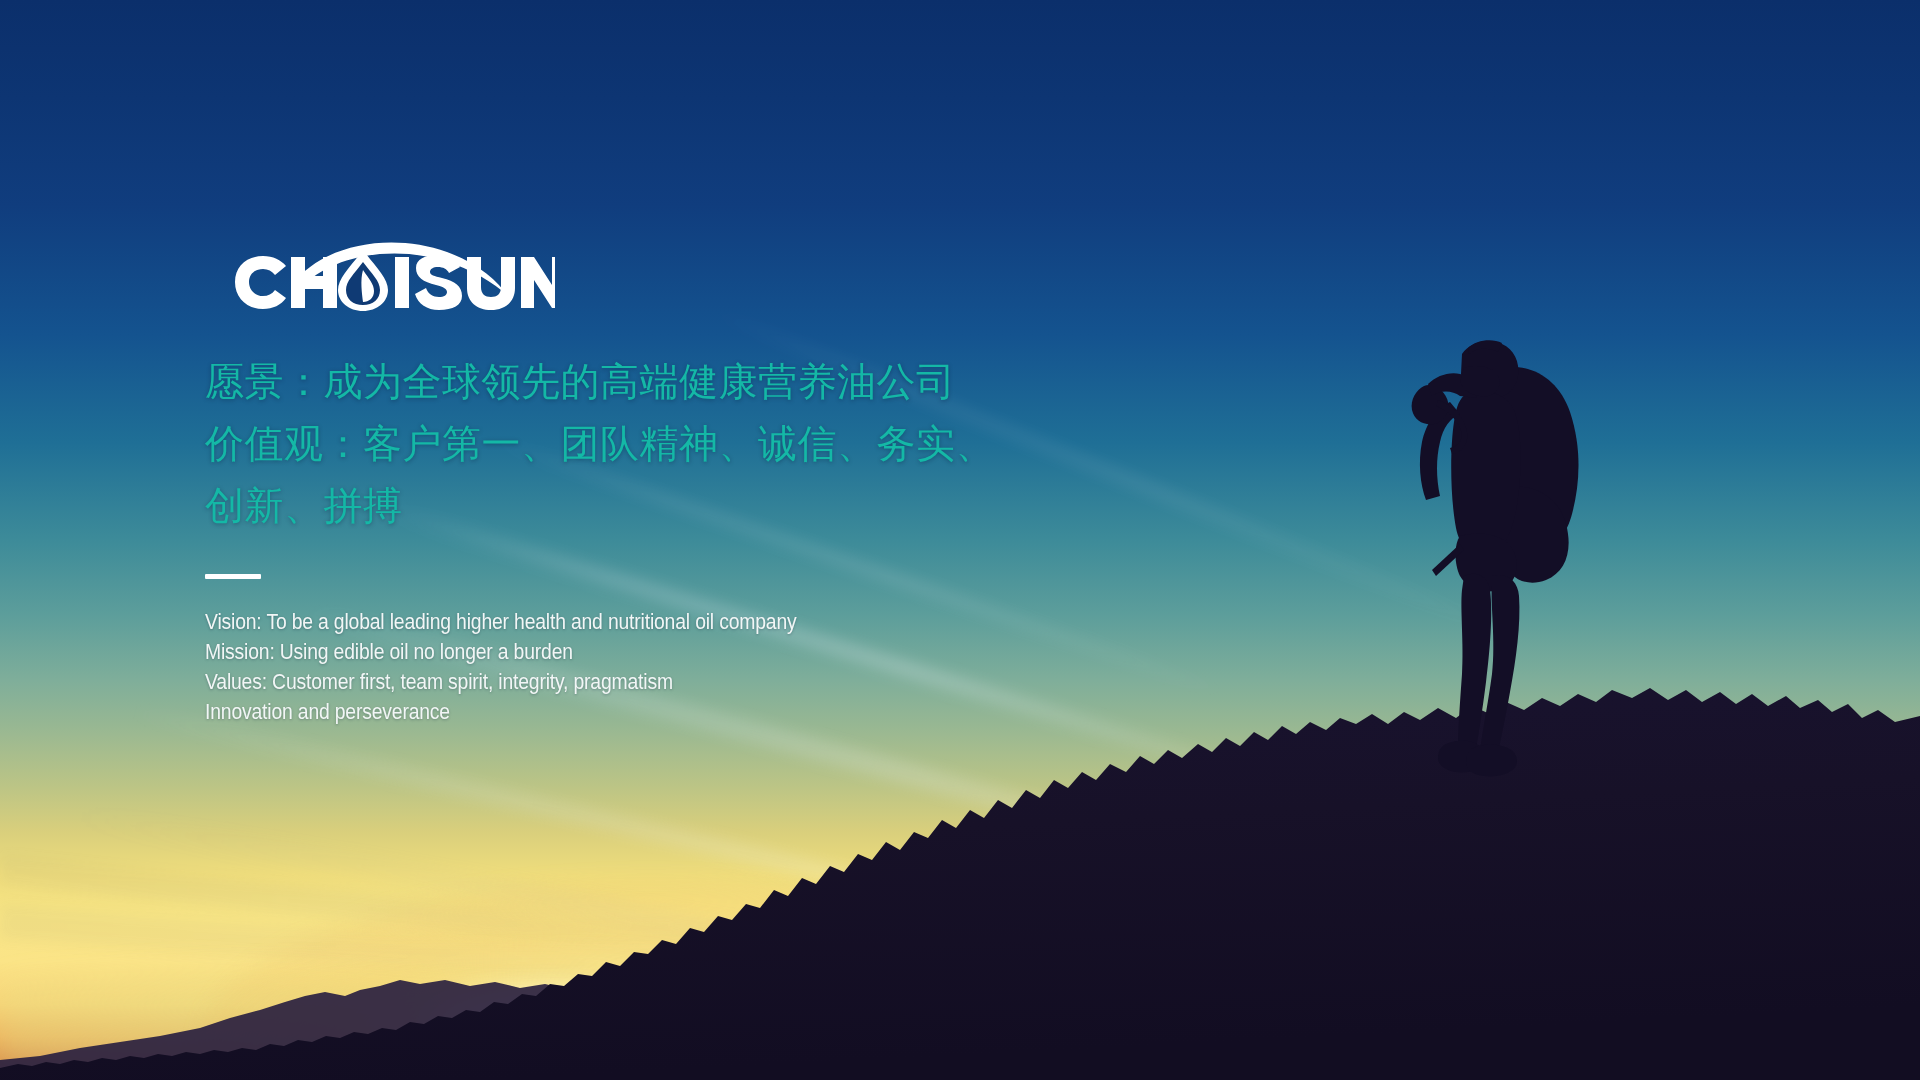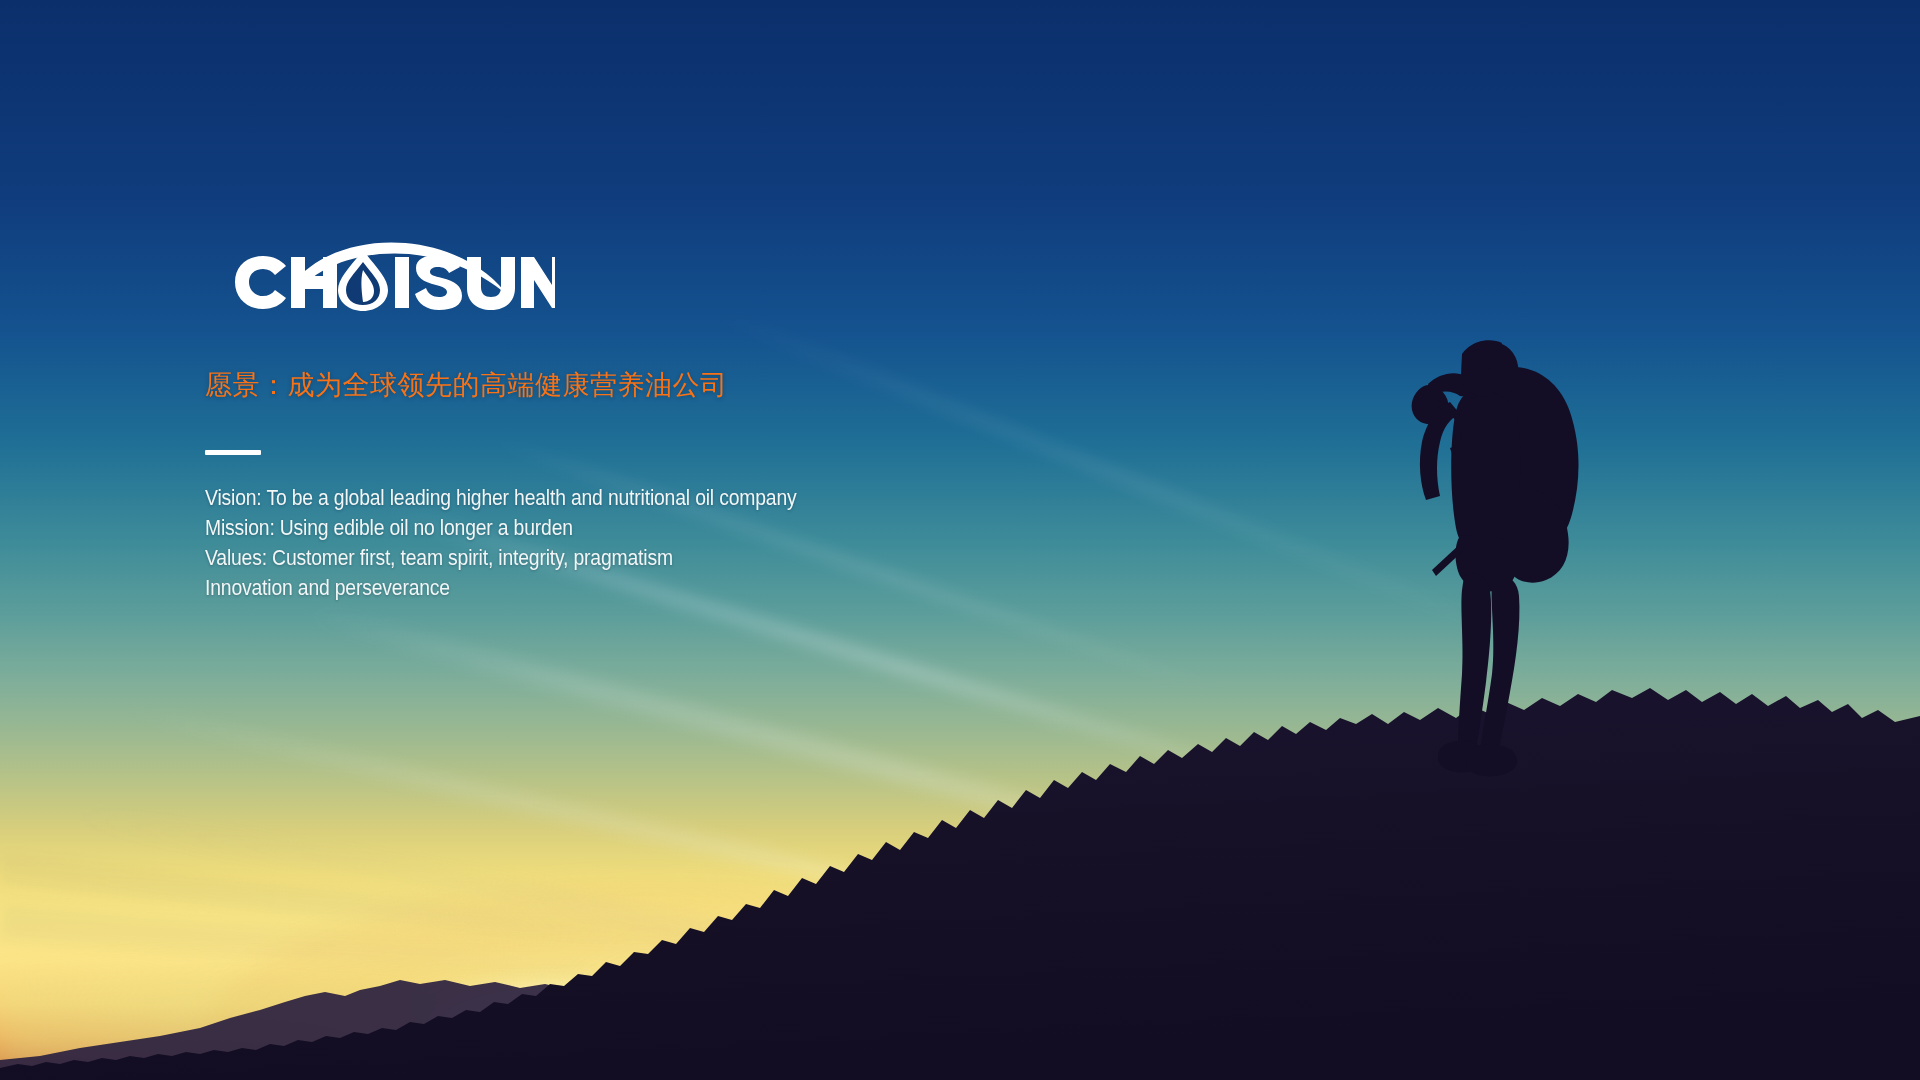--- a/index.html
+++ b/index.html
@@ -148,23 +148,23 @@
   
   .logo {
     position: relative;
     width: 350px;
     height: 92px;
     margin-bottom: 26px;
   }
 
   
   .headline {
-    color: #f97316;
-    font-family: Liberation Sans, sans-serif;
-    font-size: 27px;
+    color: #14b8a6;
+    font-family: Liberation Mono, monospace;
+    font-size: 39px;
     font-weight: 300;
     line-height: 62px;
     letter-spacing: 0.5px;
     text-shadow: 0 1px 4px rgba(0,20,45,0.35);
     white-space: nowrap;
   }
   .headline .line { display: block; }
 
   
   .divider {
@@ -352,20 +352,22 @@
           <path d="M316,21 L329,21 L347,49 L347,21 L360,21 L360,72
                    L347,72 L329,44 L329,72 L316,72 Z"></path>
         </g>
 
         <text x="364" y="70" font-family="'DejaVu Sans','Liberation Sans',sans-serif" font-size="50" font-weight="bold" fill="#ffffff">久晟</text>
       </svg>
     </div>
 
     <div class="headline">
       <span class="line">愿景：成为全球领先的高端健康营养油公司</span>
+      <span class="line">价值观：客户第一、团队精神、诚信、务实、</span>
+      <span class="line">创新、拼搏</span>
     </div>
 
     <div class="divider"></div>
 
     <div class="subtext">
       <span class="line">Vision: To be a global leading higher health and nutritional oil company</span>
       <span class="line">Mission: Using edible oil no longer a burden</span>
       <span class="line">Values: Customer first, team spirit, integrity, pragmatism</span>
       <span class="line">Innovation and perseverance</span>
     </div>

